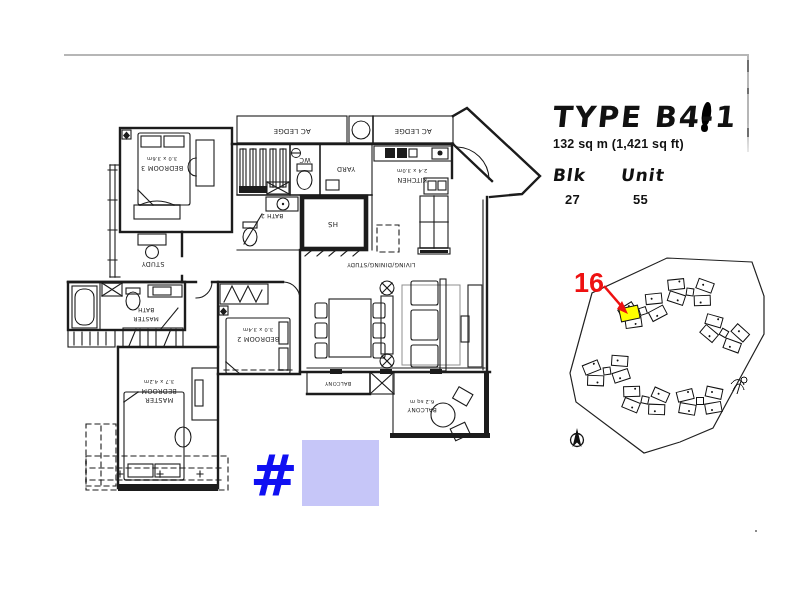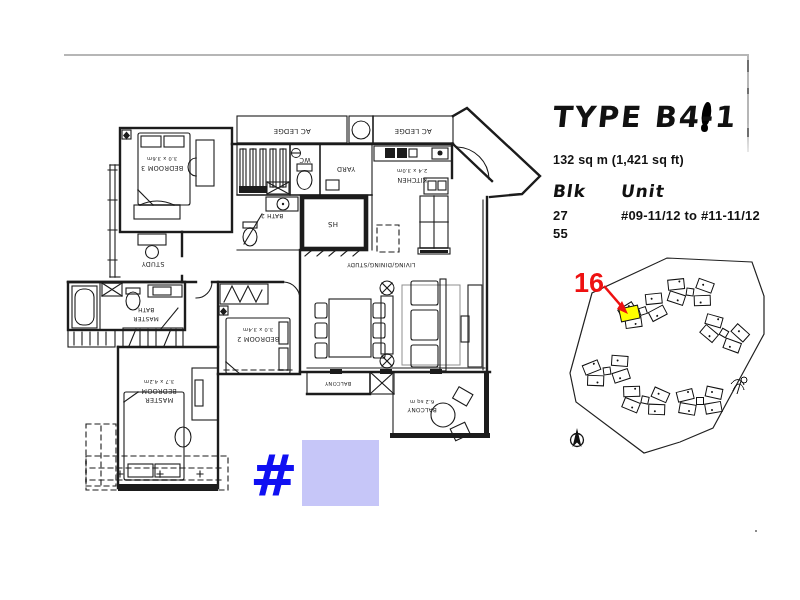--- a/index.html
+++ b/index.html
@@ -13,25 +13,25 @@
   .pb-dash{position:absolute;width:2px;background:#6f6f6f;left:747px;}
   .artifact{position:absolute;left:702px;top:102px;width:9px;height:24px;background:#000;
             border-radius:45% 60% 50% 55%;transform:rotate(10deg);}
   .artifact2{position:absolute;left:701px;top:124px;width:7px;height:8px;background:#000;border-radius:50%;}
   .dot{position:absolute;left:755px;top:530px;width:2px;height:2px;background:#8a8a8a;}
 
   
   .title-block{position:absolute;left:553px;top:100px;width:242px;}
   .type-title{font-size:29px;font-weight:700;letter-spacing:2px;transform:skewX(-6deg);
               font-family:"DejaVu Sans",sans-serif;}
-  .area{margin-top:19px;font-size:12.5px;font-weight:700;letter-spacing:.2px;}
+  .area{margin-top:3px;font-size:12.5px;font-weight:700;letter-spacing:.2px;}
   .bu-table{display:grid;grid-template-columns:68px 1fr;margin-top:14px;row-gap:3px;align-items:baseline;}
   .bu-h{font-size:17px;font-weight:700;transform:skewX(-8deg);letter-spacing:1px;
         font-family:"DejaVu Sans",sans-serif;margin-bottom:4px;}
-  .bu-c{font-size:13px;font-weight:700;letter-spacing:.2px;}
+  .bu-c{font-size:13px;font-weight:700;letter-spacing:.2px;margin-left:12px;}
 
   
   .stamp{position:absolute;left:250px;top:438px;display:flex;align-items:center;height:76px;}
   .stamp-txt{font-family:"DejaVu Sans",sans-serif;font-weight:700;font-size:57px;color:#1010f2;line-height:1;}
   .stamp-box{width:77px;height:66px;background:#c6c6f8;margin:0 3px 6px 4px;}
 
   
   svg{position:absolute;}
   .w{stroke:#1c1c1c;fill:none;stroke-linecap:square;}
   .w1{stroke-width:1.1;}
@@ -316,21 +316,20 @@
     <text class="lbl s58" x="422" y="412" text-anchor="middle" transform="rotate(180 422 410)">BALCONY</text>
   </svg>
 
   <div class="title-block">
     <div class="type-title">TYPE B4-1</div>
     <div class="area">132 sq m (1,421 sq ft)</div>
     <div class="bu-table">
       <span class="bu-h">Blk</span>
       <span class="bu-h">Unit</span>
       <span class="bu-c">27</span>
-      <span class="bu-c">#09-11/12 to #11-11/12</span>
       <span class="bu-c">55</span>
     </div>
   </div>
 
   <svg style="left:552px;top:248px" width="240" height="212" viewBox="552 248 240 212">
     <defs>
       <g id="bcluster" fill="#ffffff" stroke="#111" stroke-width="1">
         <rect x="-21" y="-14" width="16" height="10" transform="rotate(-14)"></rect>
         <rect x="4" y="-16" width="16" height="10" transform="rotate(12)"></rect>
         <rect x="-19" y="5" width="16" height="10" transform="rotate(10)"></rect>

